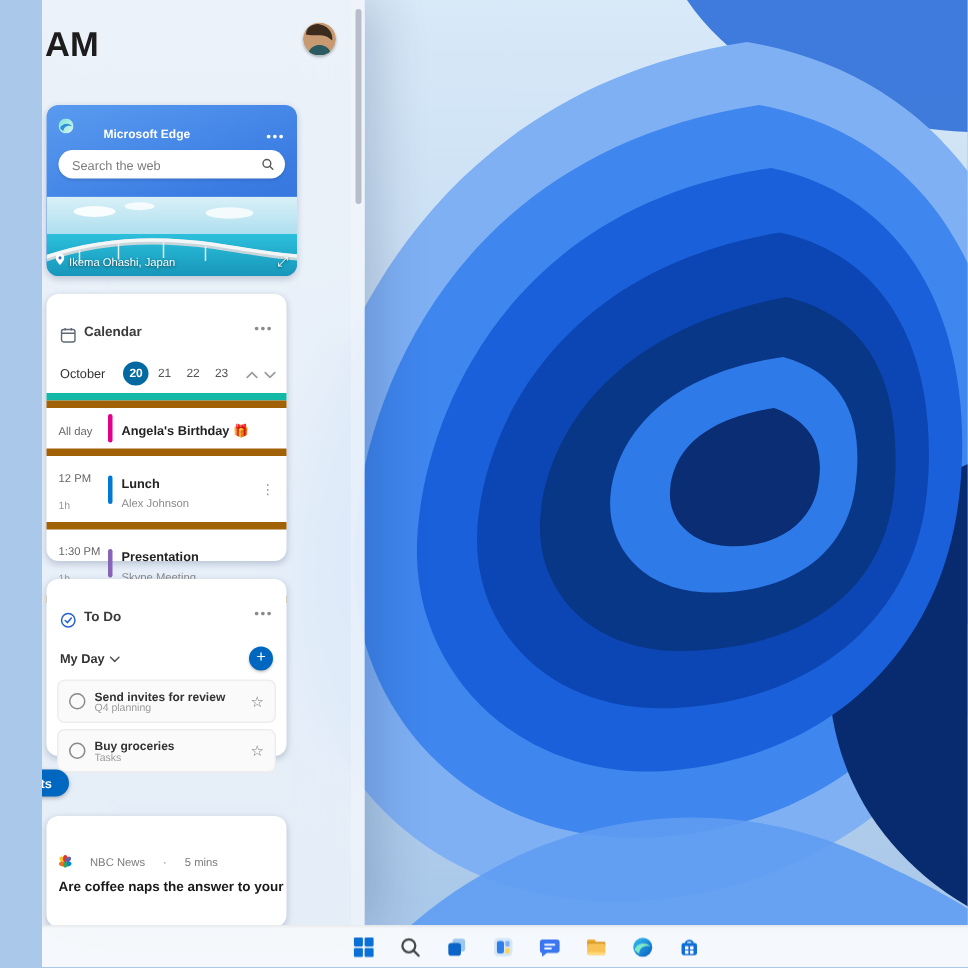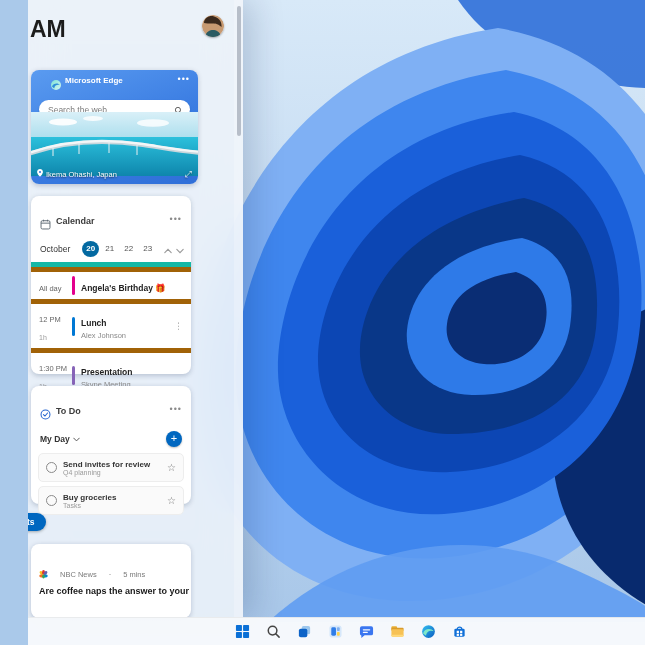--- a/index.html
+++ b/index.html
@@ -21,30 +21,30 @@
   .time{position:absolute;left:2px;top:16px;font-size:23px;font-weight:700;color:#1c1c1c;}
   .avatar{position:absolute;right:19px;top:15px;width:22px;height:22px;border-radius:50%;
          overflow:hidden;box-shadow:0 1px 2px rgba(0,0,0,.3);}
 
   .card{position:absolute;left:3px;background:#fff;border-radius:8px;
         box-shadow:0 1.5px 5px rgba(0,20,60,0.20);}
 
   
   .edge-card{top:70px;width:167px;height:114px;
      background:linear-gradient(160deg,#5a9bf0 0%,#3a7ce2 55%,#2f6fd8 100%);}
-  .edge-head{display:flex;align-items:flex-start;gap:4px;padding:6px 8px 4px 20px;}
+  .edge-head{display:flex;align-items:flex-end;gap:20px;padding:6px 8px 4px 8px;}
   .edge-title{font-size:8px;font-weight:700;color:#fff;}
   .menu-dots{margin-left:auto;font-size:9px;letter-spacing:1px;color:#fff;line-height:6px;cursor:pointer;}
   .menu-dots.gray{color:#8a8a8a;}
   .searchbox{margin:2px 8px 0 8px;height:19px;background:#fff;border-radius:10px;
      display:flex;align-items:center;padding:0 7px;box-shadow:0 1px 2px rgba(0,0,0,.15);}
   .searchbox input{flex:1;border:0;outline:0;background:transparent;font-size:8.5px;
      color:#333;font-family:"Liberation Sans",sans-serif;}
   .searchbox input::placeholder{color:#7b7b7b;}
-  .photo{position:absolute;left:0;right:0;bottom:0;height:72px;border-radius:0 0 8px 8px;overflow:hidden;}
+  .photo{position:absolute;left:0;right:0;bottom:0;height:53px;border-radius:0 0 8px 8px;overflow:hidden;}
   .photo-caption{position:absolute;left:6px;bottom:5px;display:flex;align-items:center;gap:3px;
      color:#fff;font-size:7.5px;text-shadow:0 1px 2px rgba(0,0,0,.6);}
   .expand-glyph{position:absolute;right:6px;bottom:4px;color:#fff;font-size:9px;
      text-shadow:0 1px 2px rgba(0,0,0,.6);cursor:pointer;}
 
   
   .cal-card{top:196px;width:160px;height:178px;}
   .w-head{display:flex;gap:5px;padding:20px 9px 4px 9px;}
   .w-title{font-size:9px;font-weight:700;color:#3c3c3c;}
   .month-row{display:flex;align-items:center;padding:2px 7px 4px 9px;border-bottom:5px solid #14b8a6;}

